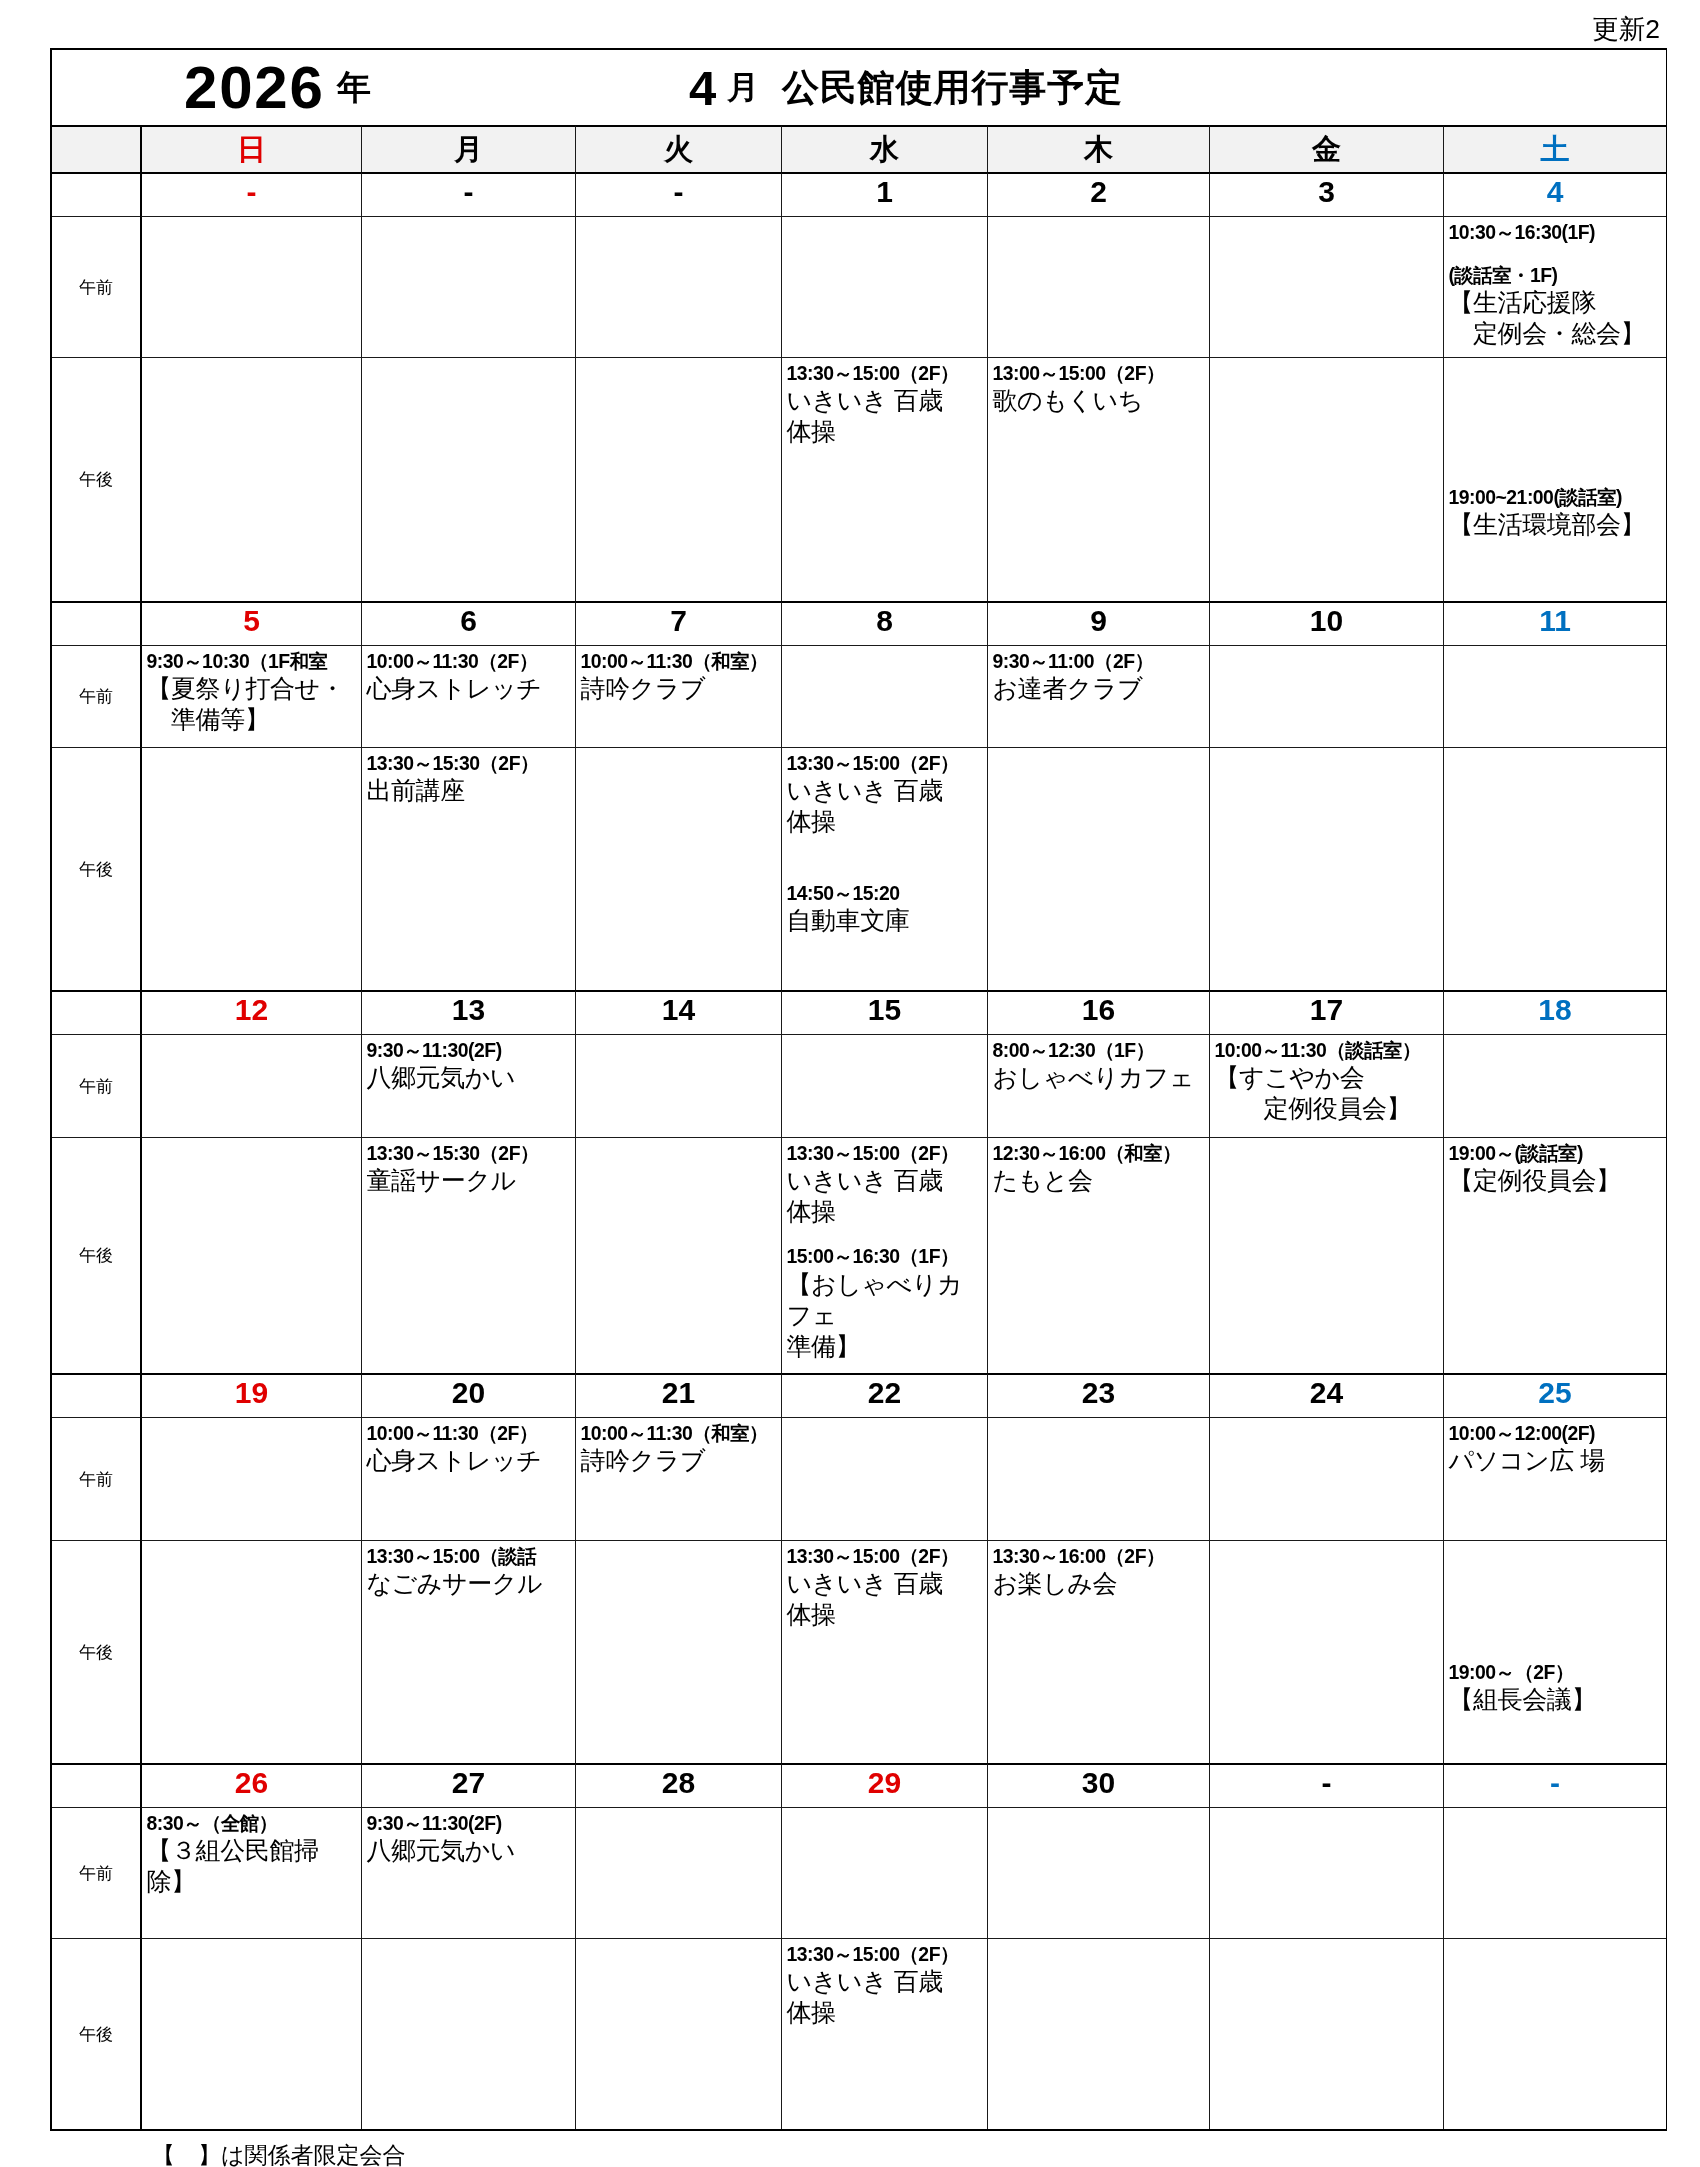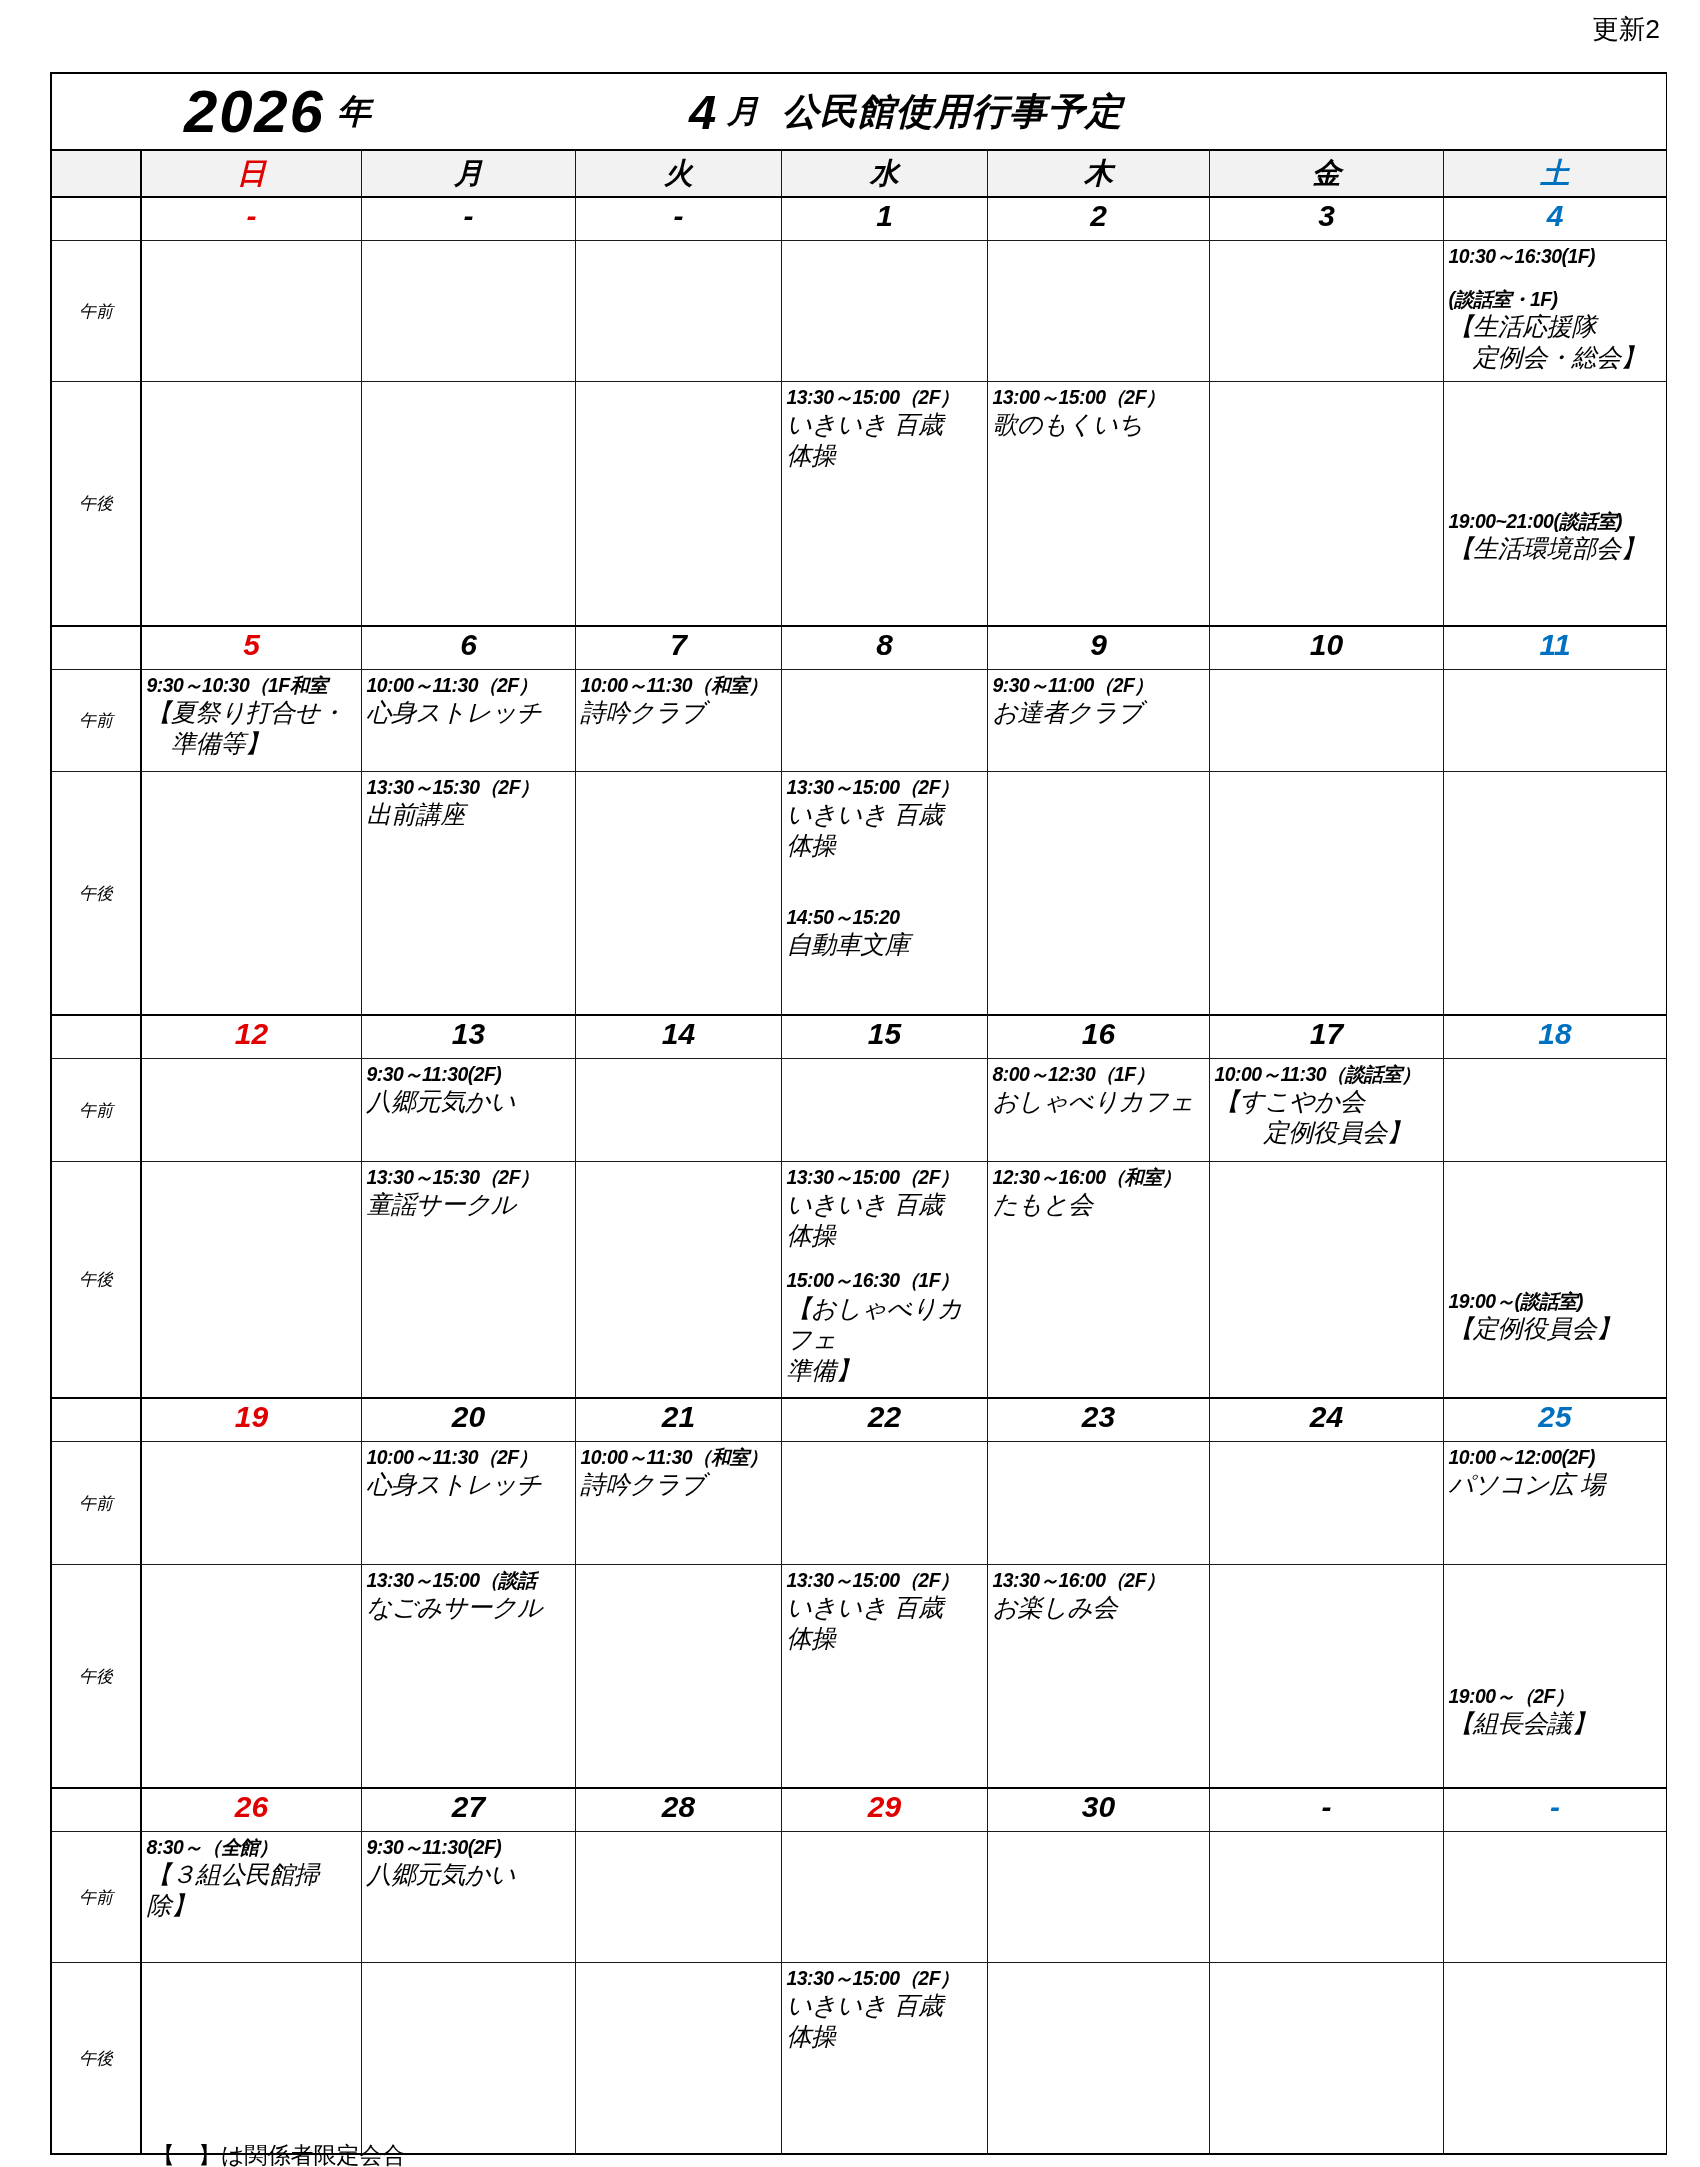--- a/index.html
+++ b/index.html
@@ -2,25 +2,24 @@
 <html style="font-size:14px"><head>
 <meta charset="utf-8">
 <style>
   html,body{margin:0;padding:0;background:#fff;}
   body{
     width:1700px;height:2168px;position:relative;
     font-family:"Liberation Sans","DejaVu Sans",sans-serif;color:#000;
   }
   .revision{position:absolute;top:10.6px;right:40px;font-size:26.5px;}
   .cal{
-    position:absolute;left:50px;top:72px;width:1617px;
+    position:absolute;left:50px;top:48px;width:1617px;
     border:2.6px solid #000;display:grid;box-sizing:border-box;
     grid-template-columns:88px 221px 214px 206px 206px 222px 234px 223px;
     grid-template-rows:75px 47px 44px 141px 244px 44px 102px 243px 44px 103px 236px 44px 123px 223px 44px 131px 191px;
-    font-style:italic;
   }
   .c{border-left:0.9px solid #1a1a1a;border-top:0.9px solid #1a1a1a;box-sizing:border-box;overflow:hidden;background:#fff;}
   .c.first{border-left:none;}
   .c.dsun{border-left:2.6px double #000;}
   .title{display:flex;align-items:center;border-top:none;padding-left:132px;}
   .title .y{font-size:60px;font-weight:bold;letter-spacing:1.8px;}
   .title .ys{font-size:34px;font-weight:bold;margin-left:12.4px;}
   .title .m{font-size:49px;font-weight:bold;margin-left:318px;}
   .title .ms{font-size:32px;font-weight:bold;margin-left:10.6px;}
   .title .sub{font-size:37px;font-weight:bold;margin-left:23px;letter-spacing:0.9px;}
@@ -217,21 +216,21 @@
       </div>
     </div>
     <div class="c ev">
       <div class="seg">
         <div class="time">12:30～16:00（和室）</div>
         <div class="name">たもと会</div>
       </div>
     </div>
     <div class="c ev"></div>
     <div class="c ev">
-      <div class="seg" style="margin-top: 124px;">
+      <div class="seg" style="">
         <div class="time">19:00～(談話室)</div>
         <div class="name">【定例役員会】</div>
       </div>
     </div>
     <div class="c dt first"></div>
     <div class="c dt dsun" style="color: rgb(224, 0, 0);">19</div>
     <div class="c dt" style="color: rgb(0, 0, 0);">20</div>
     <div class="c dt" style="color: rgb(0, 0, 0);">21</div>
     <div class="c dt" style="color: rgb(0, 0, 0);">22</div>
     <div class="c dt" style="color: rgb(0, 0, 0);">23</div>

